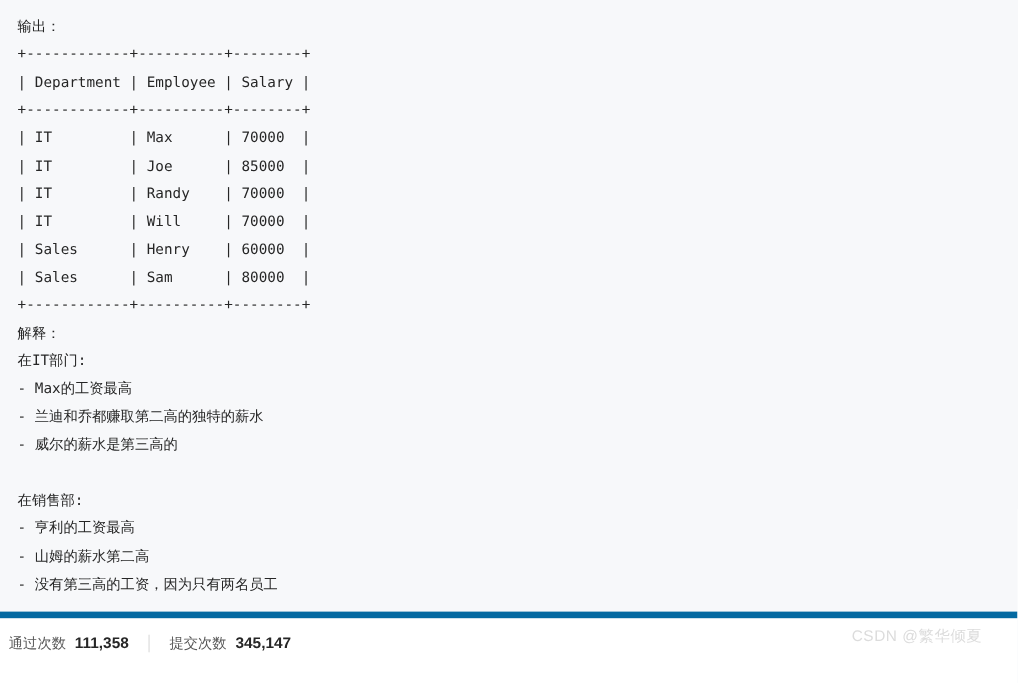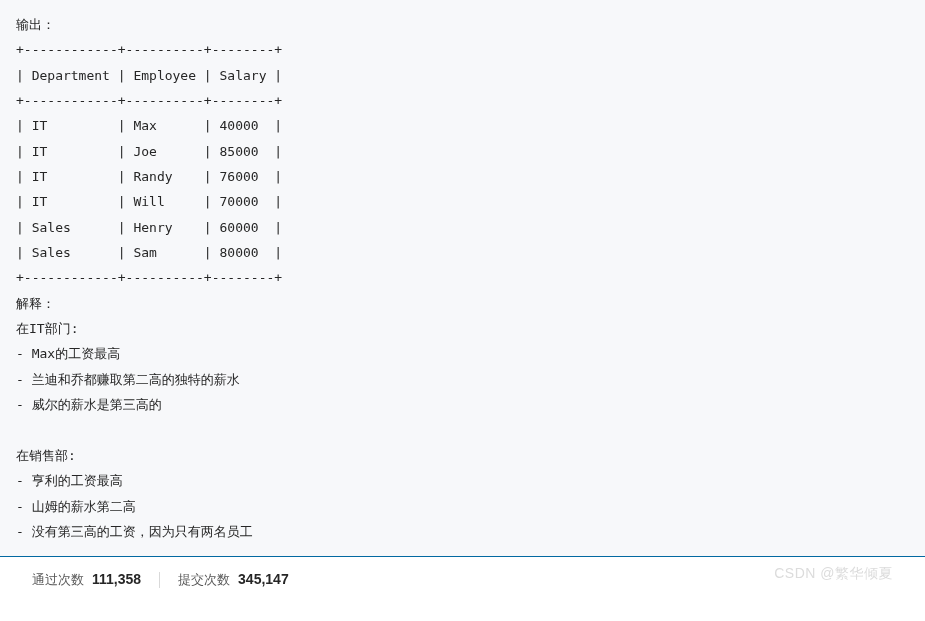--- a/index.html
+++ b/index.html
@@ -16,22 +16,22 @@
     margin: 0;
     font-family: "Menlo", "Consolas", monospace;
     font-size: 13px;
     line-height: 1.95;
     white-space: pre;
     color: #262626;
   }
   .stats-bar {
     display: flex;
     align-items: center;
-    padding: 14px 32px;
-    border-top: 1px solid #0369a1;
+    padding: 14px 8px;
+    border-top: 6px solid #0369a1;
     font-size: 13px;
     position: relative;
   }
   .stat-group {
     display: flex;
     align-items: baseline;
   }
   .stat-label {
     color: #595959;
     margin-right: 8px;
@@ -57,23 +57,23 @@
     letter-spacing: 0.5px;
   }
 </style>
 </head>
 <body>
 
 <pre class="code-block"><span>输出：</span>
 <span>+------------+----------+--------+</span>
 <span>| Department | Employee | Salary |</span>
 <span>+------------+----------+--------+</span>
-<span>| IT         | Max      | 40000  |</span>
+<span>| IT         | Max      | 70000  |</span>
 <span>| IT         | Joe      | 85000  |</span>
-<span>| IT         | Randy    | 76000  |</span>
+<span>| IT         | Randy    | 70000  |</span>
 <span>| IT         | Will     | 70000  |</span>
 <span>| Sales      | Henry    | 60000  |</span>
 <span>| Sales      | Sam      | 80000  |</span>
 <span>+------------+----------+--------+</span>
 <span>解释：</span>
 <span>在IT部门:</span>
 <span>- Max的工资最高</span>
 <span>- 兰迪和乔都赚取第二高的独特的薪水</span>
 <span>- 威尔的薪水是第三高的</span>
 

